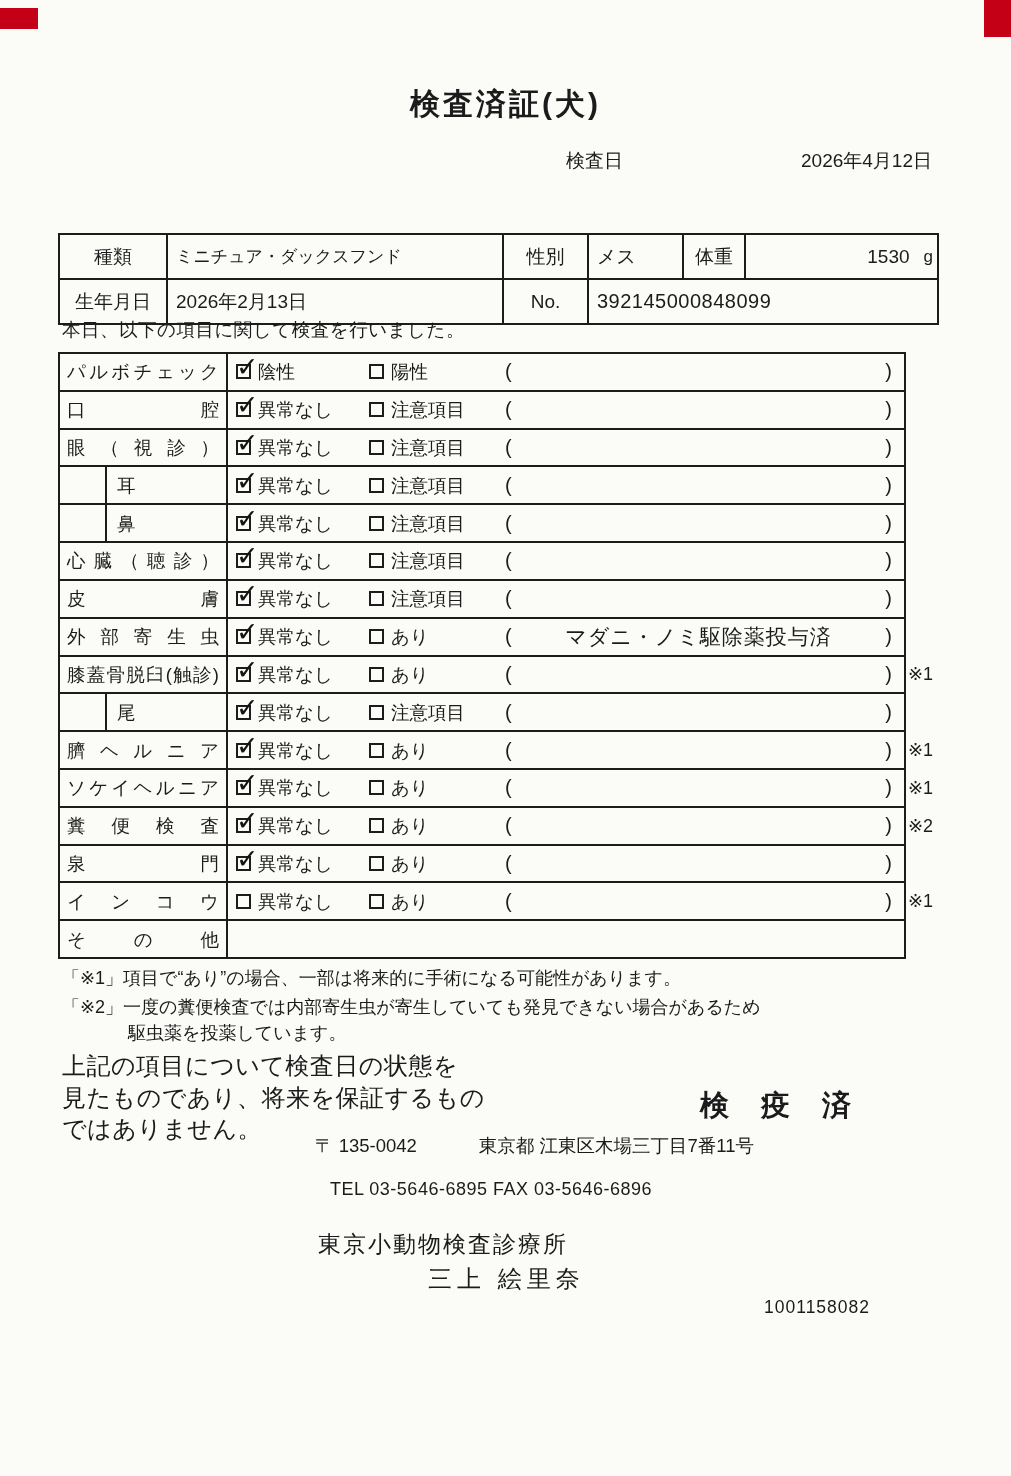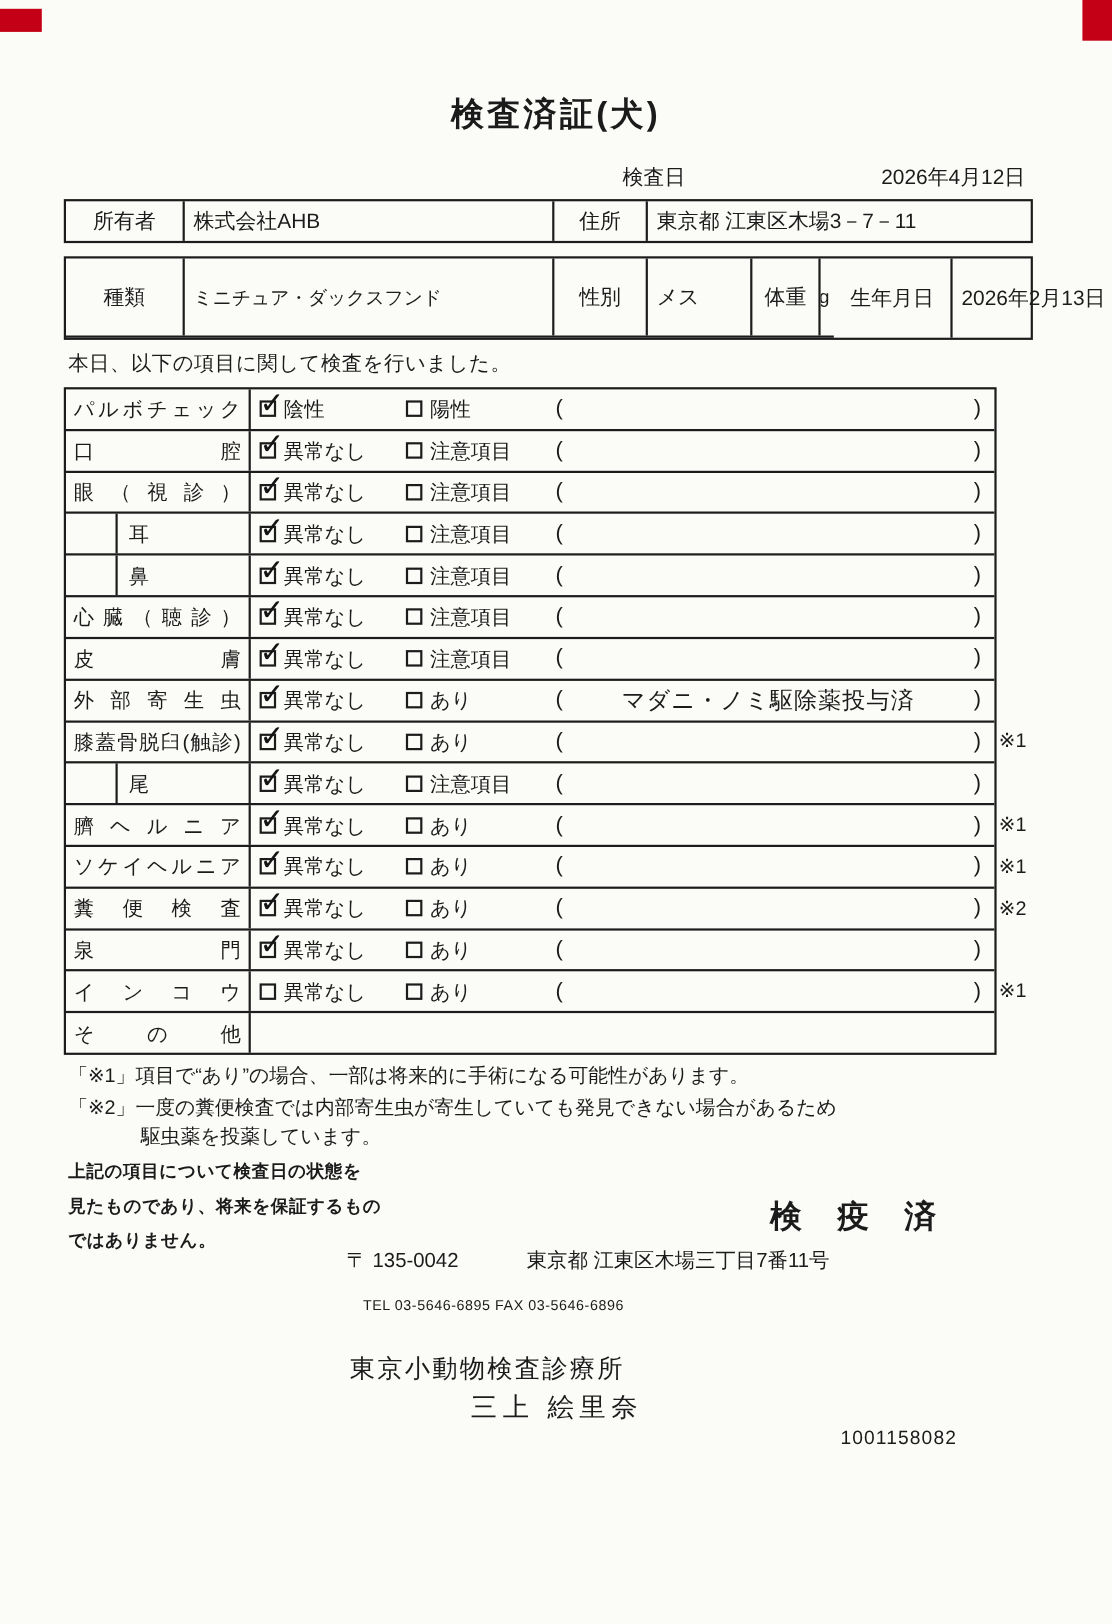--- a/index.html
+++ b/index.html
@@ -5,21 +5,21 @@
   *{box-sizing:border-box;margin:0;padding:0}
   body{margin:0;background:#d9d9d9;font-family:"Liberation Sans","DejaVu Sans",sans-serif;color:#1b1b1b}
   .page{position:relative;width:1011px;height:1476px;background:#fbfbf8;margin:0 auto;overflow:hidden}
   .abs{position:absolute}
   .redmark{background:#c40016}
   .red-tl{left:0;top:8px;width:38px;height:21px}
   .red-tr{left:984px;top:0;width:27px;height:37px}
   .title{top:84px;left:0;width:100%;text-align:center;font-size:30px;font-weight:600;letter-spacing:3px}
   .daterow{top:148px;left:566px;width:366px;display:flex;justify-content:space-between;font-size:19px;align-items:center}
   .t1{top:181px;left:58px;width:881px;height:40px;border:2px solid #1c1c1c;display:grid;grid-template-columns:106px 336px 85px 1fr}
-  .t2{top:233px;left:58px;width:881px;height:76px;border:2px solid #1c1c1c;display:flex;flex-direction:row}
+  .t2{top:233px;left:58px;width:881px;height:92px;border:2px solid #1c1c1c;display:flex;flex-direction:column}
   .t2r{flex:1;display:grid}
   .t2ra{grid-template-columns:106px 336px 85px 95px 62px 1fr;border-bottom:2px solid #1c1c1c}
   .t2rb{grid-template-columns:106px 336px 85px 1fr}
   .cell{display:flex;align-items:center;font-size:19px;border-left:2px solid #1c1c1c;padding:0 8px;white-space:nowrap;overflow:hidden}
   .cell:first-child{border-left:none}
   .lab{justify-content:center;padding:0 4px}
   .breed{font-size:17px}
   .num{font-size:20px;letter-spacing:.5px}
   .wcell{justify-content:flex-end;padding-right:4px}
   .wunit{margin-left:14px;font-size:17px}
@@ -36,49 +36,43 @@
   .opt.o2{width:136px}
   .cb{width:15px;height:15px;border:2px solid #1c1c1c;margin-right:7px;position:relative;flex:none;background:#fbfbf8}
   .cb.checked::after{content:"✓";position:absolute;left:-2px;top:-15px;font-size:27px;color:#141414;font-weight:400}
   .par{font-size:20px;flex:none}
   .parR{margin-right:12px}
   .pc{flex:1;text-align:center;font-size:21px;letter-spacing:1px;white-space:nowrap;overflow:hidden}
   .ref{position:absolute;right:-42px;top:50%;transform:translateY(-50%);font-size:18px;width:38px}
   .note1{top:966px;left:62px;font-size:18px}
   .note2{top:995px;left:62px;font-size:18px}
   .note3{top:1021px;left:128px;font-size:18px}
-  .disclaimer{top:1050px;left:62px;font-size:16px;font-weight:700;line-height:31.5px;letter-spacing:.5px}
+  .disclaimer{top:1050px;left:62px;font-size:24px;font-weight:400;line-height:31.5px;letter-spacing:.5px}
   .stamp{top:1086px;left:700px;font-size:29px;font-weight:600;letter-spacing:12px;white-space:nowrap}
   .postal{top:1133px;left:315px;display:flex;gap:62px;font-size:18.5px}
-  .tel{top:1179px;left:330px;font-size:13px;letter-spacing:.5px}
+  .tel{top:1179px;left:330px;font-size:18px;letter-spacing:.5px}
   .clinic{top:1229px;left:318px;font-size:23px;letter-spacing:2px}
   .vet{top:1263px;left:428px;font-size:24px;letter-spacing:5px}
   .code{top:1297px;left:764px;font-size:17.5px;letter-spacing:1px}
 </style>
 </head>
 <body>
 
 <div class="page">
 
   <div class="abs redmark red-tl"></div>
   <div class="abs redmark red-tr"></div>
 
   <div class="abs title">検査済証(犬)</div>
 
   <div class="abs daterow">
     <span>検査日</span>
     <span>2026年4月12日</span>
   </div>
 
-  <div class="abs t1">
-    <div class="cell lab">所有者</div>
-    <div class="cell">株式会社AHB</div>
-    <div class="cell lab">住所</div>
-    <div class="cell">東京都 江東区木場3－7－11</div>
-  </div>
 
   <div class="abs t2">
     <div class="t2r t2ra">
       <div class="cell lab">種類</div>
       <div class="cell breed">ミニチュア・ダックスフンド</div>
       <div class="cell lab">性別</div>
       <div class="cell">メス</div>
       <div class="cell lab">体重</div>
       <div class="cell wcell">
         <span>1530</span>

